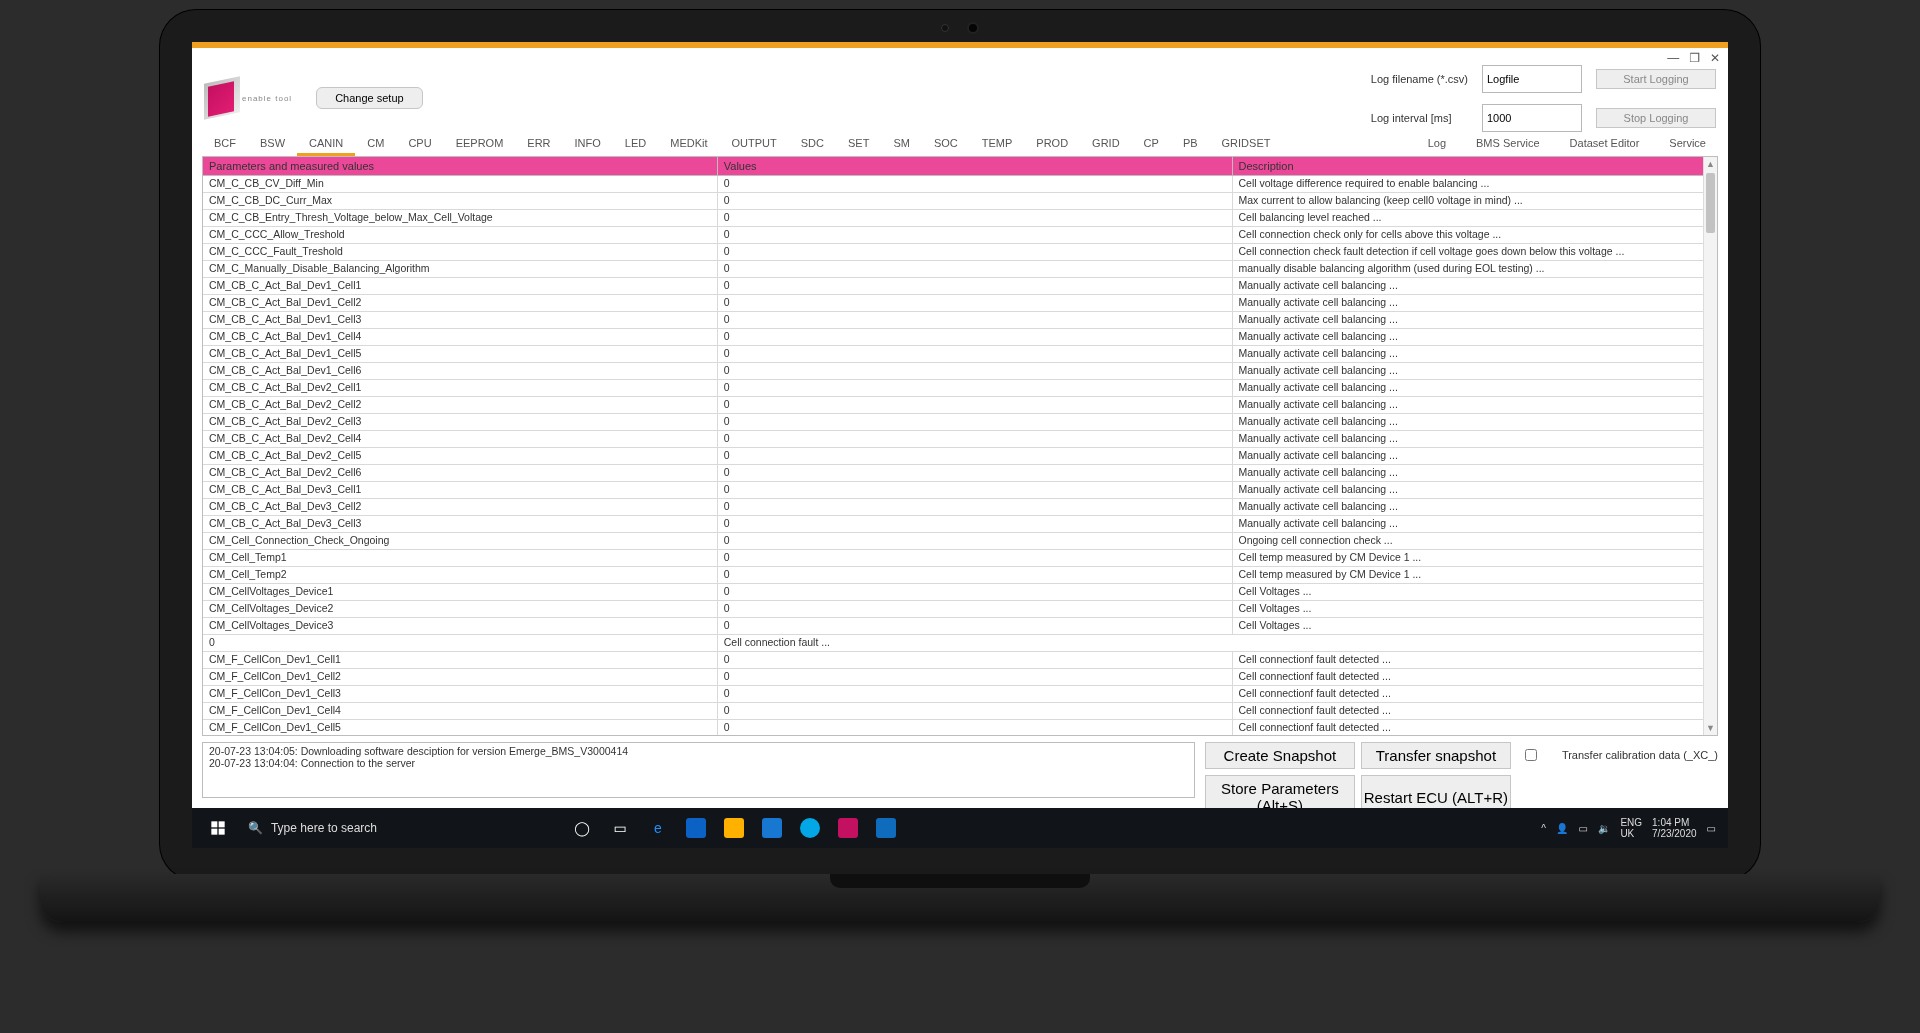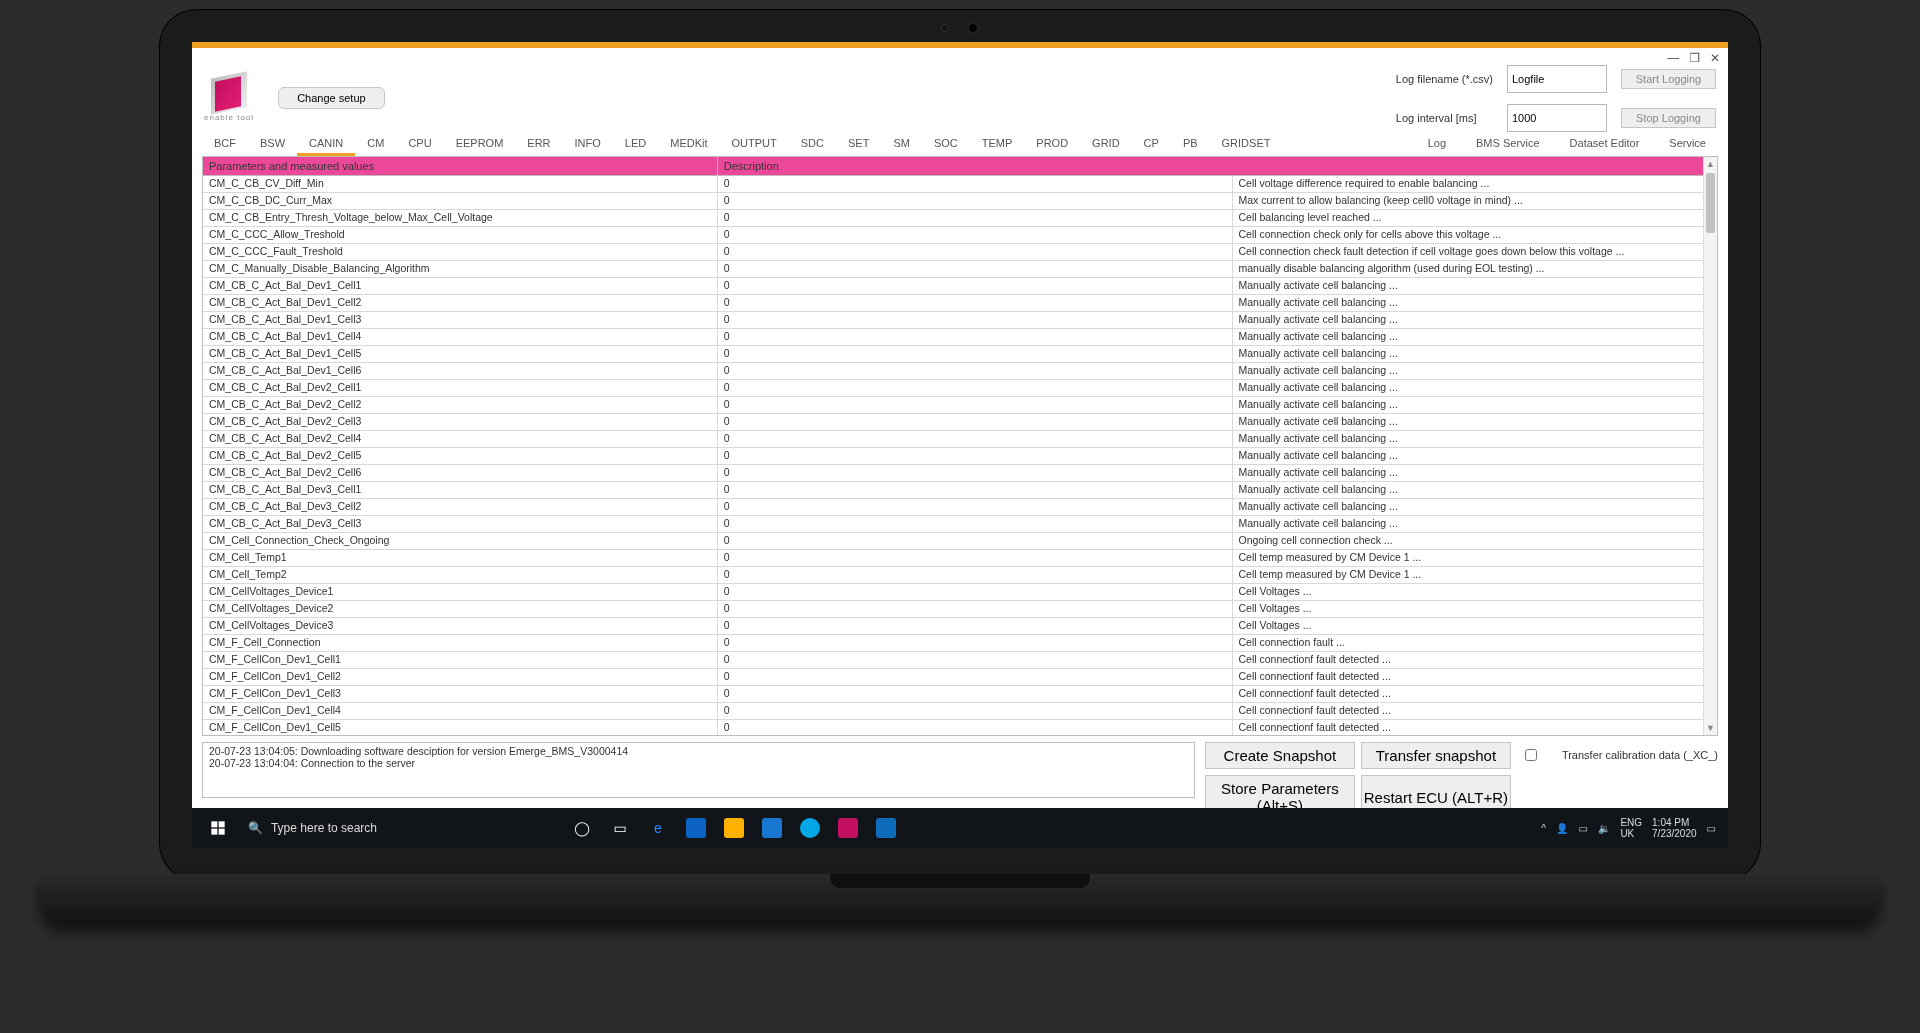--- a/index.html
+++ b/index.html
@@ -21,35 +21,35 @@
 
   
   .screen { width: 100%; height: 100%; background: #fff; position: relative; overflow: hidden; }
   .orange-strip { height: 6px; background: #f0a020; }
   .titlebar { height: 20px; background: #fff; display: flex; justify-content: flex-end;
     align-items: center; gap: 10px; padding: 0 8px; font-size: 12px; color: #555; }
   .titlebar span { cursor: default; font-family: Arial; }
 
   
   .header { display: flex; align-items: center; gap: 24px; padding: 2px 12px 6px 12px; height: 64px; }
-  .logo-box { display: flex; flex-direction: column; align-items: center; gap: 2px; justify-content: flex-end; }
+  .logo-box { display: flex; flex-direction: row; align-items: center; gap: 2px; justify-content: flex-end; }
   .logo-sq { position: relative; width: 36px; height: 36px; }
   .logo-sq .l1 { position: absolute; inset: 0; transform: skewY(-12deg);
     background: linear-gradient(135deg,#bbb,#eee); }
   .logo-sq .l2 { position: absolute; left: 4px; top: 4px; width: 26px; height: 30px;
     background: linear-gradient(135deg,#c41060,#e21d73); transform: skewY(-12deg); }
   .logo-txt { font-size: 8px; letter-spacing: 1px; color: #888; white-space: nowrap; }
   .btn { background: #eee; border: 1px solid #c6c6c6; padding: 3px 12px; font-size: 11px;
     font-family: inherit; cursor: pointer; }
   .btn.lg { padding: 4px 18px; border-radius: 6px; }
   .header-right { margin-left: auto; display: grid; grid-template-columns: auto auto auto;
     gap: 11px 14px; align-items: center; font-size: 11px; }
   .header-right input { width: 100px; height: 28px; font-size: 11px; padding: 0 4px;
     border: 1px solid #b8b8b8; background: #fff; }
-  .header-right .btn { width: 95px; color: #888; }
+  .header-right .btn { width: 120px; color: #888; }
 
   
   .tabs { display: flex; gap: 0; padding: 0 10px; border-bottom: 1px solid #fff; font-size: 11px;
     align-items: flex-end; }
   .tab { padding: 5px 12px 6px; color: #555; cursor: pointer; white-space: nowrap; }
   .tab.rtab { margin-left: 6px; }
   .tab.active-canin { position: relative; }
   .tab.active-canin::after { content: ""; position: absolute; left: 0; right: 0; bottom: -1px;
     height: 3px; background: #f0a020; }
 
@@ -174,20 +174,21 @@
         <span style="flex: 1 1 0%;"></span>
         <span class="tab rtab">Log</span>
         <span class="tab rtab">BMS Service</span>
         <span class="tab rtab">Dataset Editor</span>
         <span class="tab rtab">Service</span>
       </div>
 
     <div class="grid-wrap">
       <div class="grid-head">
         <div class="c c-param">Parameters and measured values</div>
+        <div class="c c-value">Values</div>
         <div class="c c-desc">Description</div>
       </div>
       <div class="grid-body" id="gridbody">
           <div class="row">
             <div class="c c-param">CM_C_CB_CV_Diff_Min</div>
             <div class="c c-value">0</div>
             <div class="c c-desc">Cell voltage difference required to enable balancing ...</div>
           </div>
           <div class="row">
             <div class="c c-param">CM_C_CB_DC_Curr_Max</div>
@@ -313,21 +314,20 @@
             <div class="c c-param">CM_CellVoltages_Device2</div>
             <div class="c c-value">0</div>
             <div class="c c-desc">Cell Voltages ...</div>
           </div>
           <div class="row">
             <div class="c c-param">CM_CellVoltages_Device3</div>
             <div class="c c-value">0</div>
             <div class="c c-desc">Cell Voltages ...</div>
           </div>
           <div class="row">
-            <div class="c c-param">CM_F_Cell_Connection</div>
             <div class="c c-value">0</div>
             <div class="c c-desc">Cell connection fault ...</div>
           </div>
           <div class="row">
             <div class="c c-param">CM_F_CellCon_Dev1_Cell1</div>
             <div class="c c-value">0</div>
             <div class="c c-desc">Cell connectionf fault detected ...</div>
           </div>
           <div class="row">
             <div class="c c-param">CM_F_CellCon_Dev1_Cell2</div>

